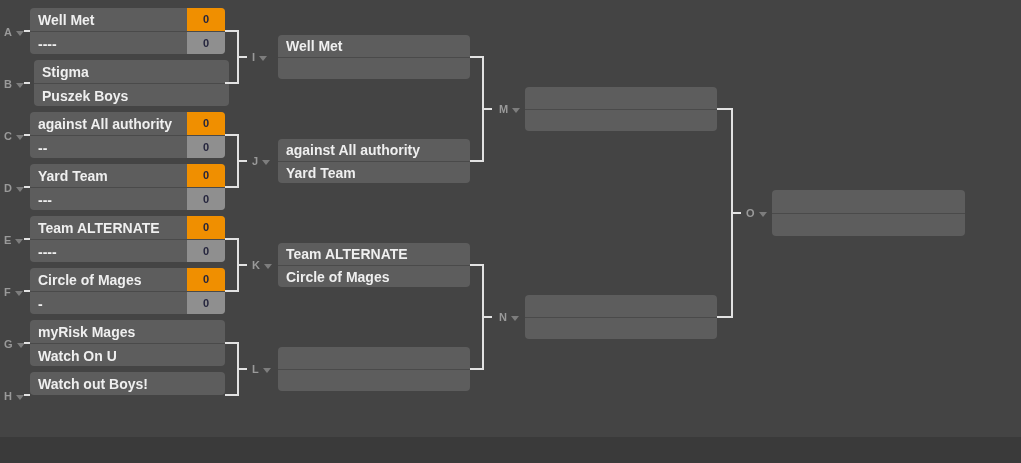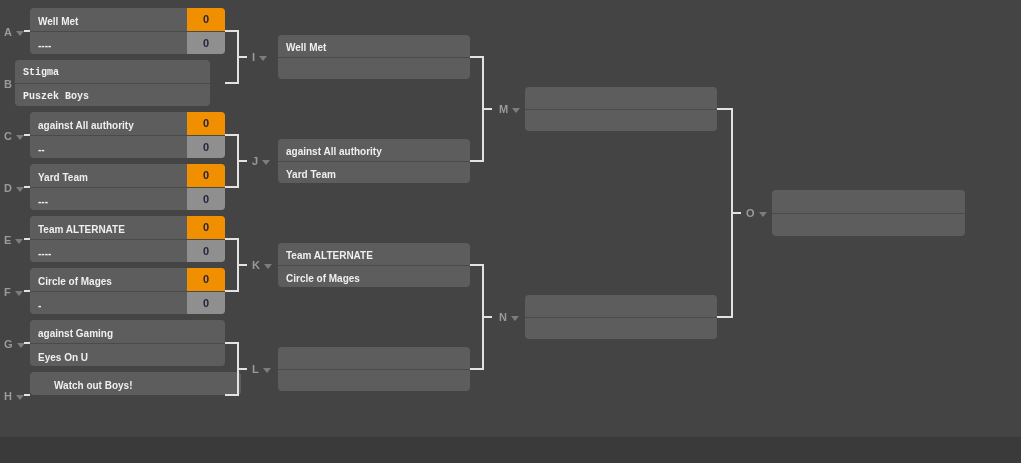--- a/index.html
+++ b/index.html
@@ -17,21 +17,21 @@
     position:absolute;background:#5d5d5d;border-radius:4px;
   }
   .match.r1{width:195px;}
   .match.r2{width:192px;}
   .match.r4{width:193px;}
   .row{position:relative;padding-left:8px;box-sizing:border-box;}
   .r1 .row,.r4 .row{height:23px;line-height:23px;}
   .r2 .row{height:22px;line-height:22px;}
   .row.bot{border-top:1px solid #4a4a4a;}
   .team{
-    color:#efefef;font-size:10px;font-weight:bold;white-space:nowrap;
+    color:#efefef;font-size:14px;font-weight:bold;white-space:nowrap;
   }
   .score{
     position:absolute;right:0;top:0;width:38px;height:100%;
     text-align:center;font-size:11px;font-weight:bold;color:#26263e;
   }
   .score.s-top{background:#f08f00;border-top-right-radius:4px;}
   .score.s-bot{background:#8f8f8f;border-bottom-right-radius:4px;}
 
   
   .mlabel{
@@ -54,21 +54,21 @@
 
   <div class="mlabel" style="left:4px;top:24px;"><span>A</span><span class="tri"></span></div>
   <div class="cline" style="left:24px;top:30px;width:6px;height:2px;"></div>
   <div class="match r1" style="left:30px;top:8px;">
     <div class="row top"><span class="team">Well Met</span><span class="score s-top">0</span></div>
     <div class="row bot"><span class="team">----</span><span class="score s-bot">0</span></div>
   </div>
 
   <div class="mlabel" style="left:4px;top:76px;"><span>B</span><span class="tri"></span></div>
   <div class="cline" style="left:24px;top:82px;width:6px;height:2px;"></div>
-  <div class="match r1" style="left:15px;top:60px;font-family:Liberation Mono, monospace;">
+  <div class="match r1" style="left:34px;top:60px;">
     <div class="row top"><span class="team">Stigma</span></div>
     <div class="row bot"><span class="team">Puszek Boys</span></div>
   </div>
 
   <div class="mlabel" style="left:4px;top:128px;"><span>C</span><span class="tri"></span></div>
   <div class="cline" style="left:24px;top:134px;width:6px;height:2px;"></div>
   <div class="match r1" style="left:30px;top:112px;">
     <div class="row top"><span class="team">against All authority</span><span class="score s-top">0</span></div>
     <div class="row bot"><span class="team">--</span><span class="score s-bot">0</span></div>
   </div>
@@ -90,27 +90,27 @@
   <div class="mlabel" style="left:4px;top:284px;"><span>F</span><span class="tri"></span></div>
   <div class="cline" style="left:24px;top:290px;width:6px;height:2px;"></div>
   <div class="match r1" style="left:30px;top:268px;">
     <div class="row top"><span class="team">Circle of Mages</span><span class="score s-top">0</span></div>
     <div class="row bot"><span class="team">-</span><span class="score s-bot">0</span></div>
   </div>
 
   <div class="mlabel" style="left:4px;top:336px;"><span>G</span><span class="tri"></span></div>
   <div class="cline" style="left:24px;top:342px;width:6px;height:2px;"></div>
   <div class="match r1" style="left:30px;top:320px;">
-    <div class="row top"><span class="team">against Gaming</span></div>
-    <div class="row bot"><span class="team">Eyes On U</span></div>
+    <div class="row top"><span class="team">myRisk Mages</span></div>
+    <div class="row bot"><span class="team">Watch On U</span></div>
   </div>
 
   <div class="mlabel" style="left:4px;top:388px;"><span>H</span><span class="tri"></span></div>
   <div class="cline" style="left:24px;top:394px;width:6px;height:2px;"></div>
-  <div class="match r1" style="left:30px;top:372px;padding-left:16px;">
+  <div class="match r1" style="left:30px;top:372px;">
     <div class="row top"><span class="team">Watch out Boys!</span></div>
   </div>
 
   <div class="cline" style="left:225px;top:30px;width:12px;height:2px;"></div>
   <div class="cline" style="left:225px;top:82px;width:12px;height:2px;"></div>
   <div class="cline" style="left:237px;top:30px;width:2px;height:54px;"></div>
   <div class="cline" style="left:237px;top:56px;width:10px;height:2px;"></div>
 
   <div class="cline" style="left:225px;top:134px;width:12px;height:2px;"></div>
   <div class="cline" style="left:225px;top:186px;width:12px;height:2px;"></div>

